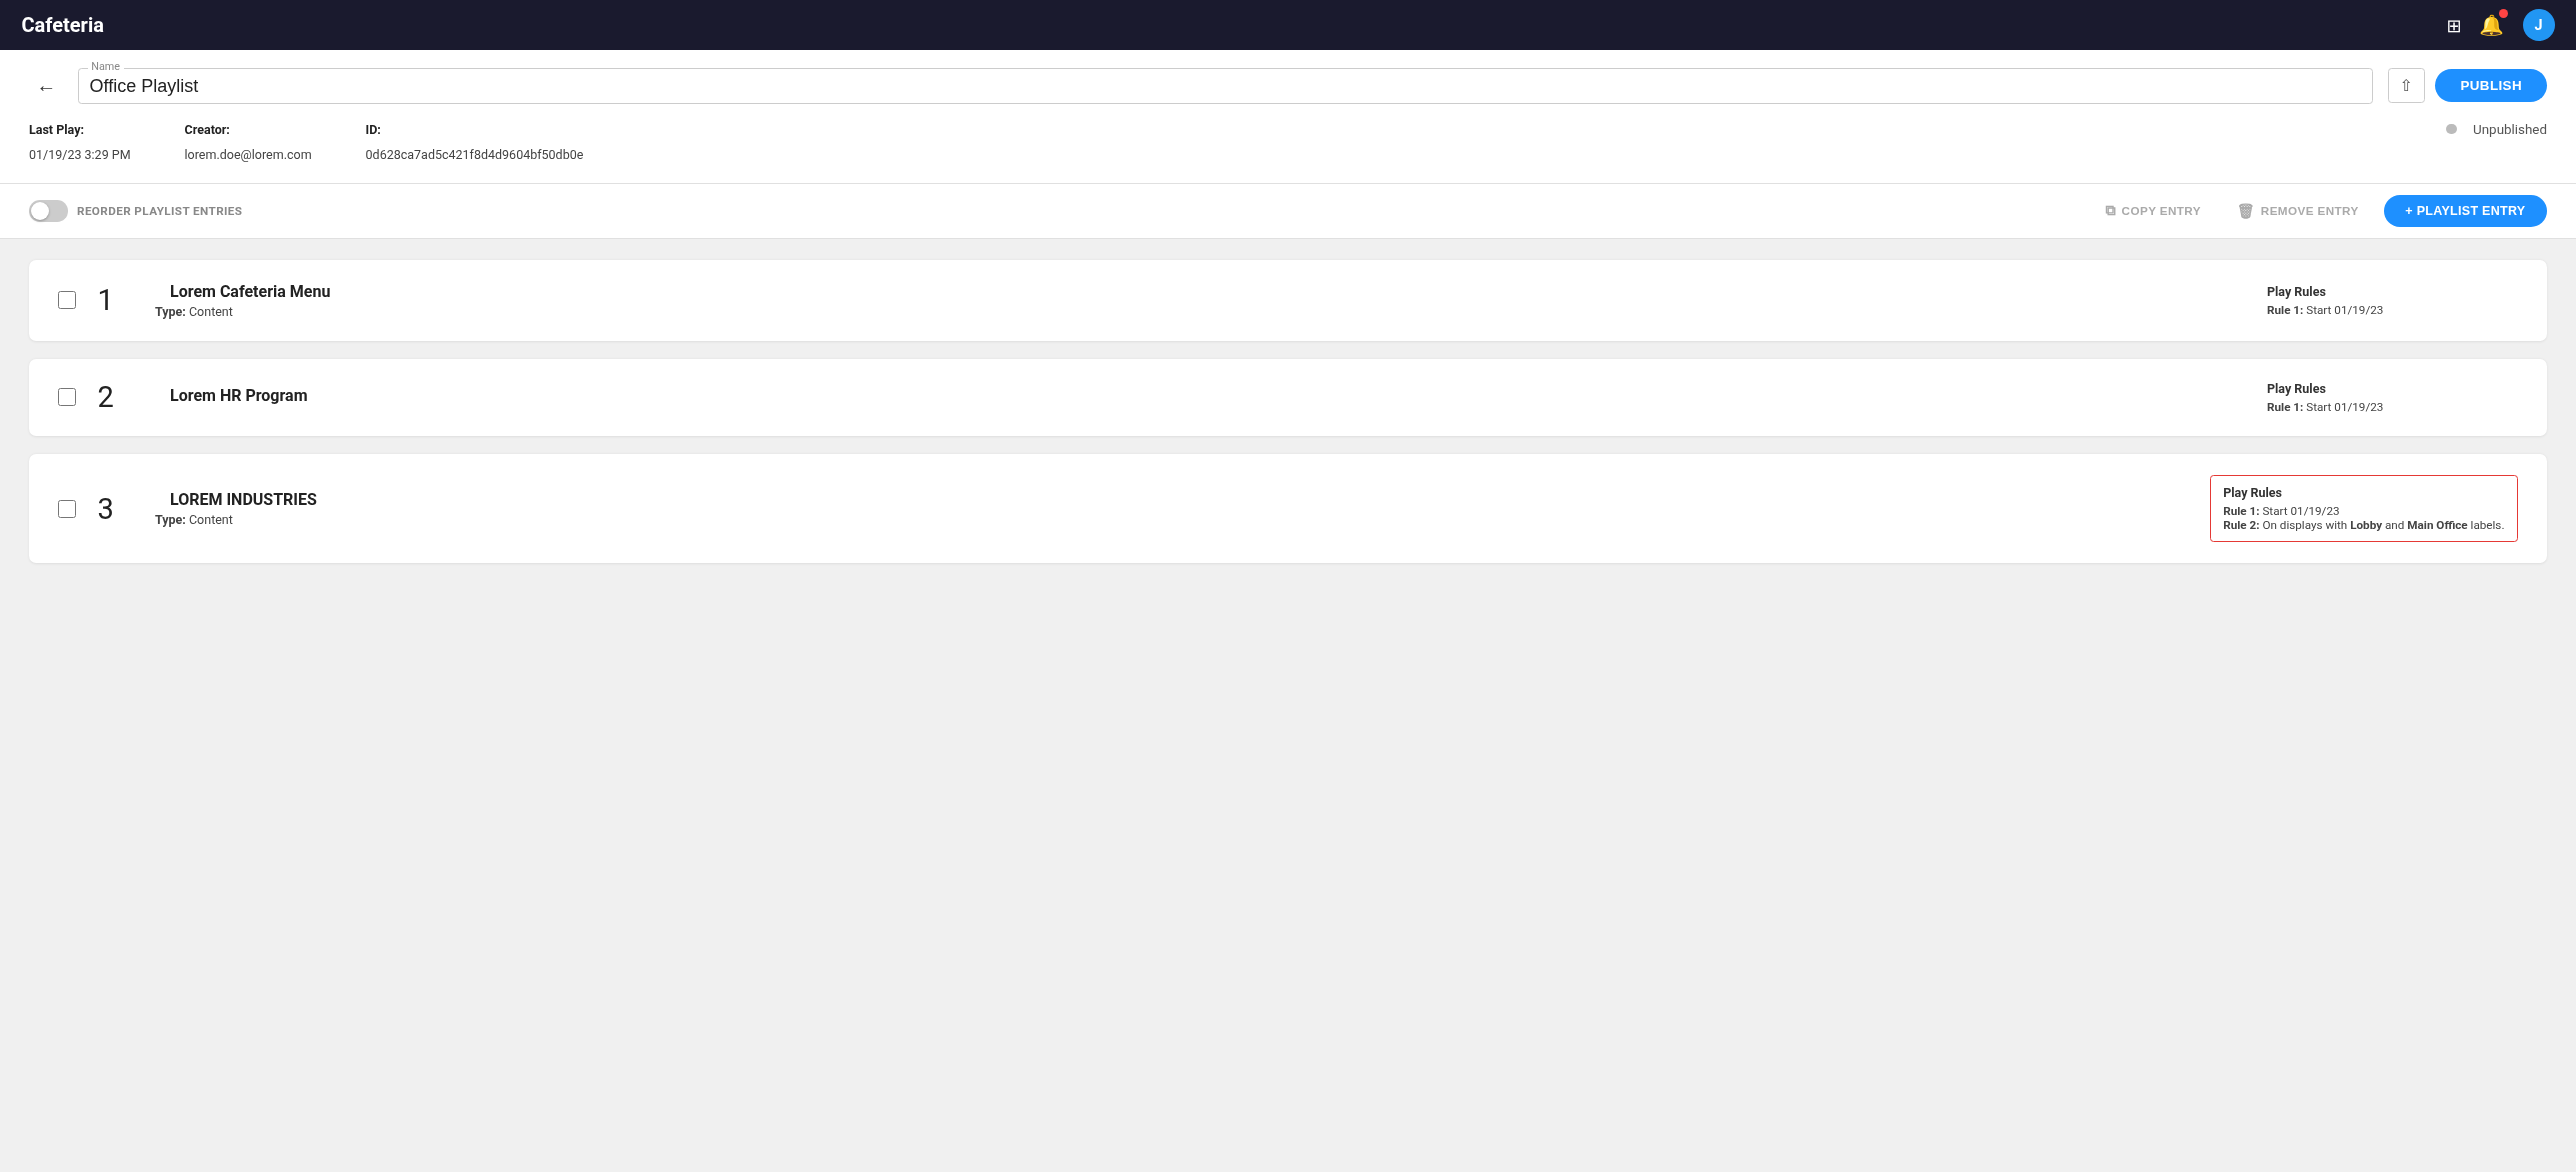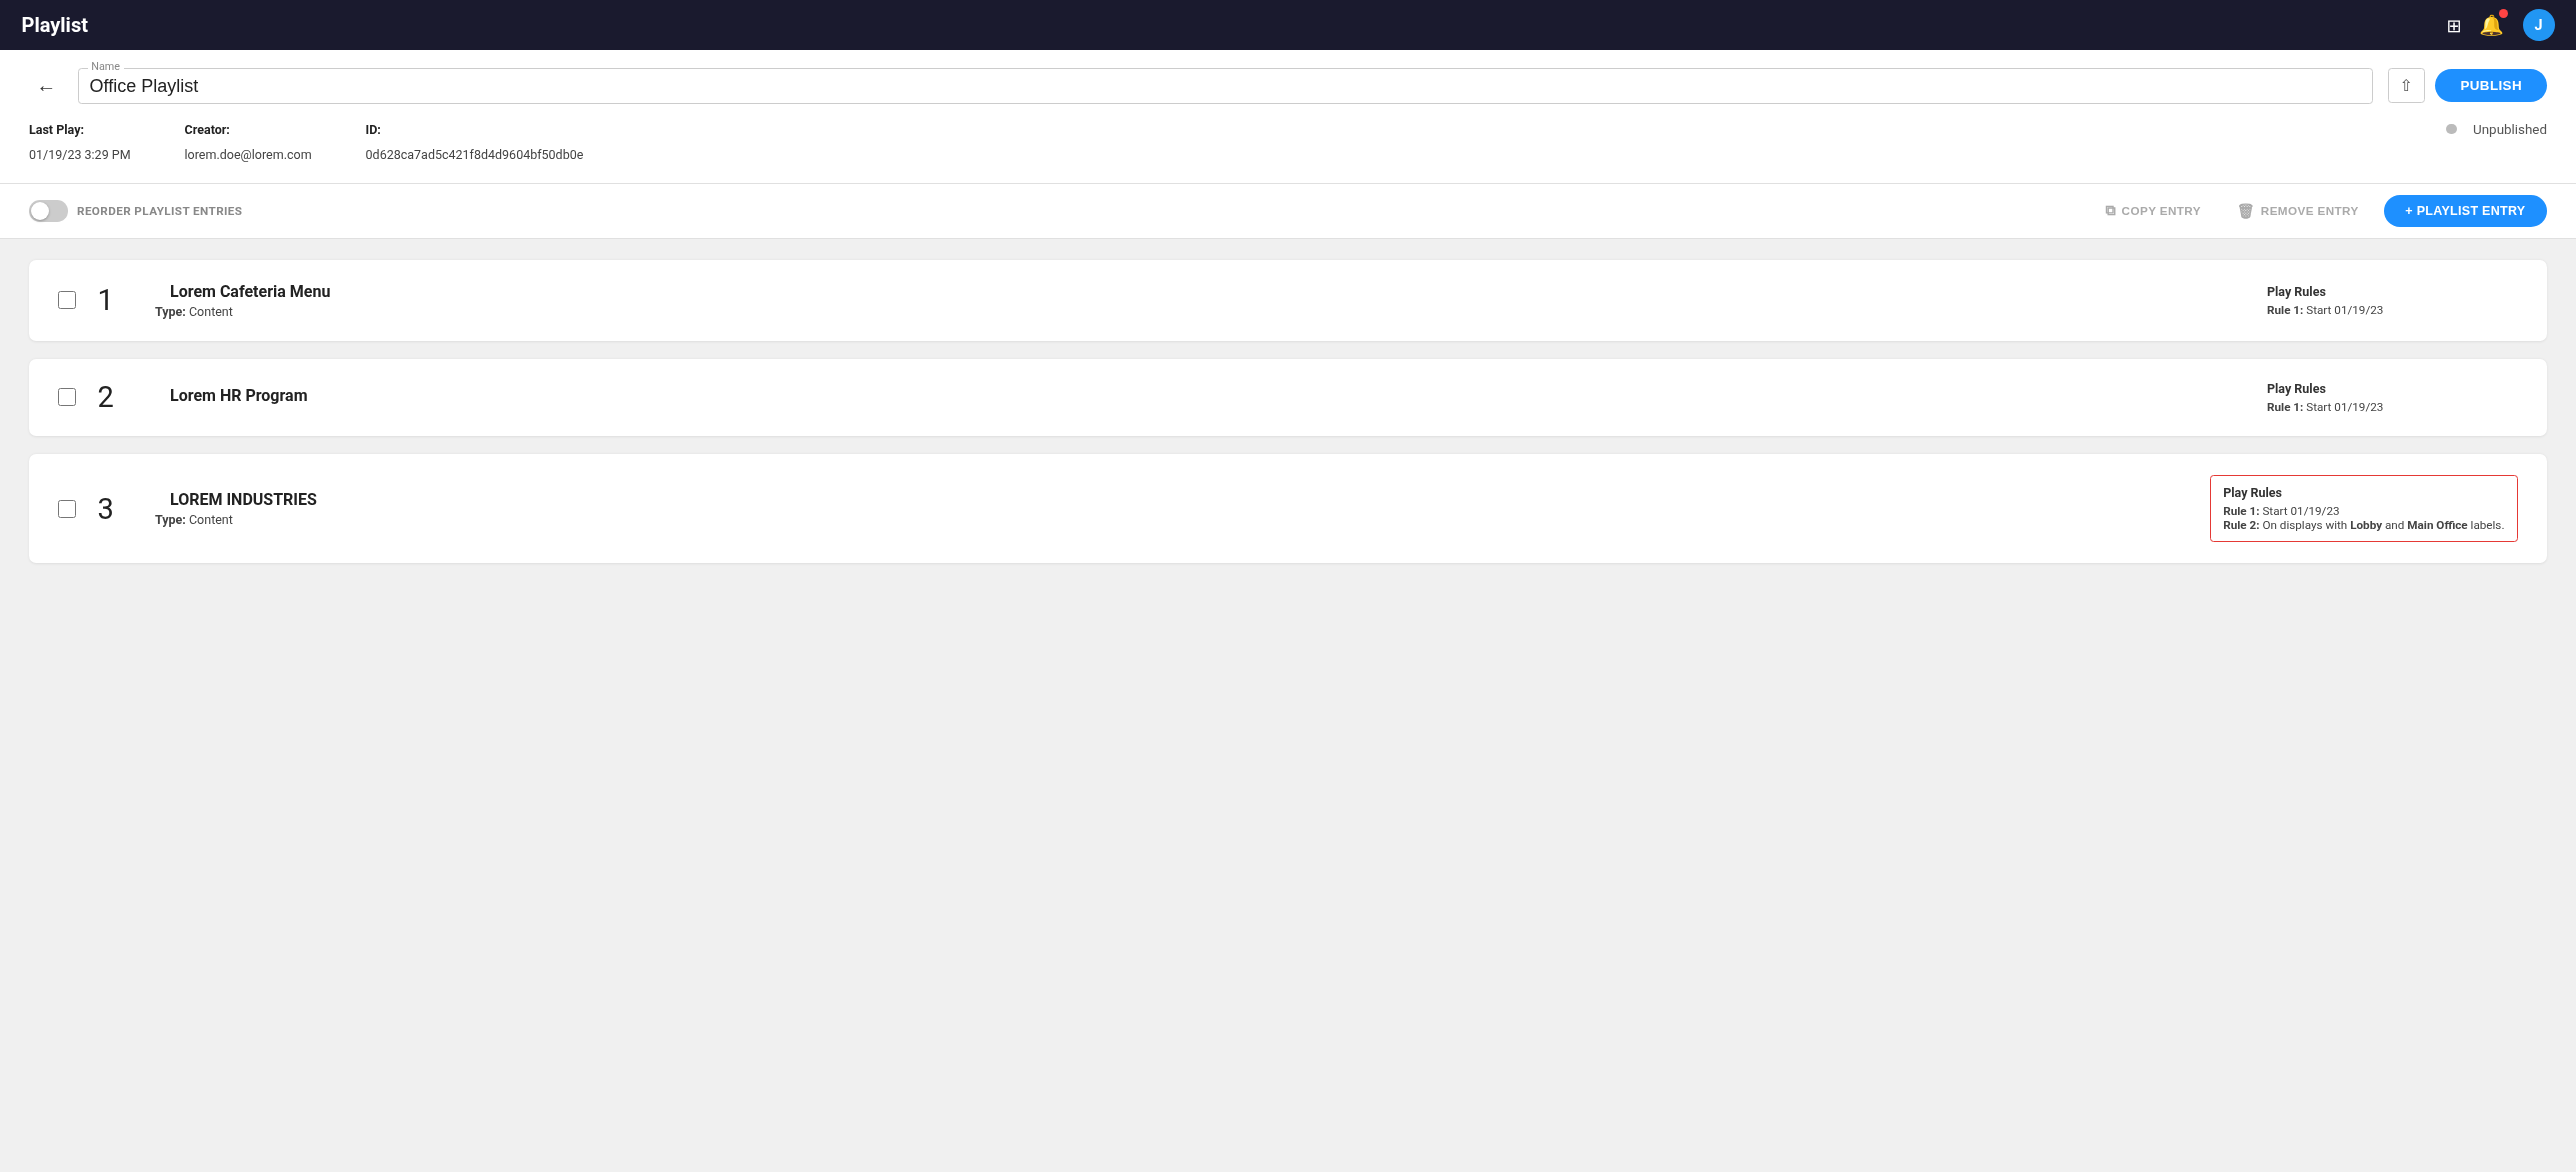--- a/index.html
+++ b/index.html
@@ -307,21 +307,21 @@
 
     
     .rule-bold {
       font-weight: 700;
     }
   </style>
 </head>
 <body>
 
 <nav class="top-nav">
-  <span class="top-nav-title">Playlist</span>
+  <span class="top-nav-title">Cafeteria</span>
   <div class="top-nav-right">
     <span class="grid-icon">⊞</span>
     <div class="bell-wrapper">
       <span class="bell-icon">🔔</span>
       <div class="bell-badge"></div>
     </div>
     <div class="avatar">J</div>
   </div>
 </nav>
 

